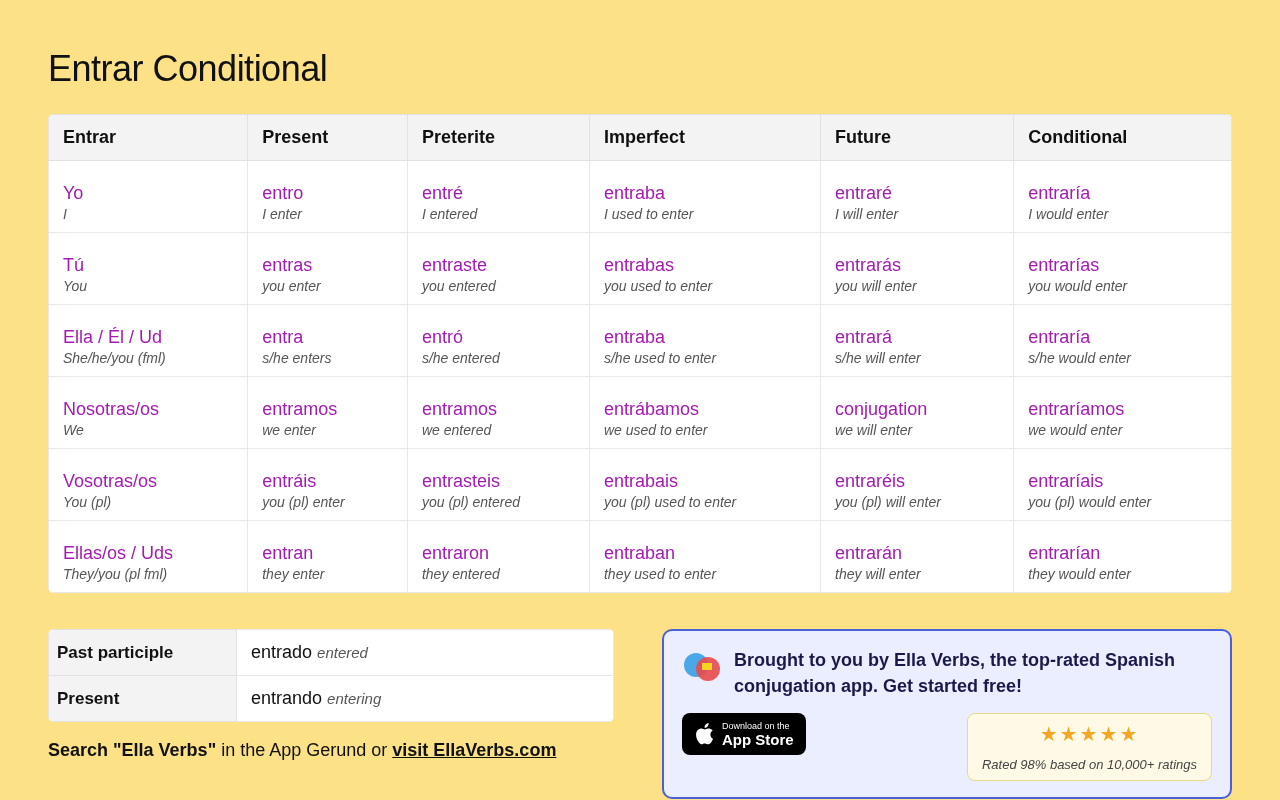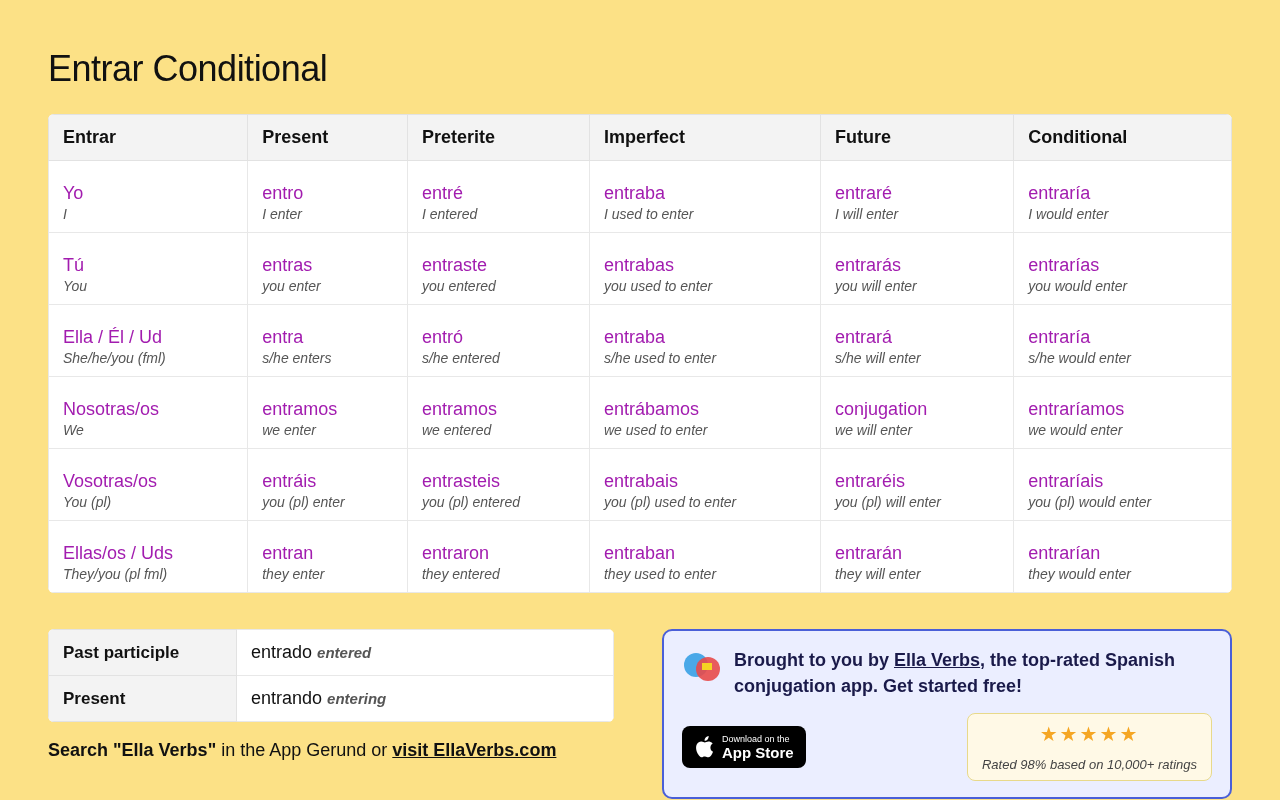--- a/index.html
+++ b/index.html
@@ -73,48 +73,47 @@
     background: #fff;
     border-radius: 6px;
     overflow: hidden;
     margin-bottom: 18px;
   }
   table.participle th {
     background: #f3f3f3;
     text-align: left;
     font-weight: 700;
     font-size: 17px;
-    padding: 12px 14px;
+    padding: 12px 8px;
     width: 188px;
     border: 1px solid #e2e2e2;
   }
   table.participle td {
     padding: 12px 14px;
     border: 1px solid #e8e8e8;
     font-size: 18px;
   }
-  table.participle td .sub2 { font-size: 15px; font-style: italic; color: #555; font-weight: bold; }
+  table.participle td .sub2 { font-size: 15px; font-style: italic; color: #555; }
   .search-line { font-size: 18px; font-weight: 500; }
   .search-line .link { text-decoration: underline; font-weight: 600; cursor: pointer; }
   .promo-card {
     flex: 1;
     background: #ebeeff;
     border: 2px solid #4a5fd8;
     border-radius: 10px;
     padding: 16px 18px;
   }
   .promo-top { display: flex; gap: 12px; align-items: flex-start; }
   .promo-icon { width: 40px; height: 40px; flex-shrink: 0; }
   .promo-text { font-size: 18px; font-weight: 700; color: #1a1a4a; line-height: 1.45; }
-  .promo-text .link { text-decoration: underline; cursor: pointer; }
+  .promo-text .link { cursor: pointer; }
   .promo-bottom {
     display: flex;
     gap: 4px;
     margin-top: 14px;
-    align-items: center;
     flex-wrap: wrap;
   }
   .store-badge {
     background: #000;
     color: #fff;
     border-radius: 8px;
     padding: 6px 12px;
     display: flex;
     align-items: center;
     gap: 8px;

